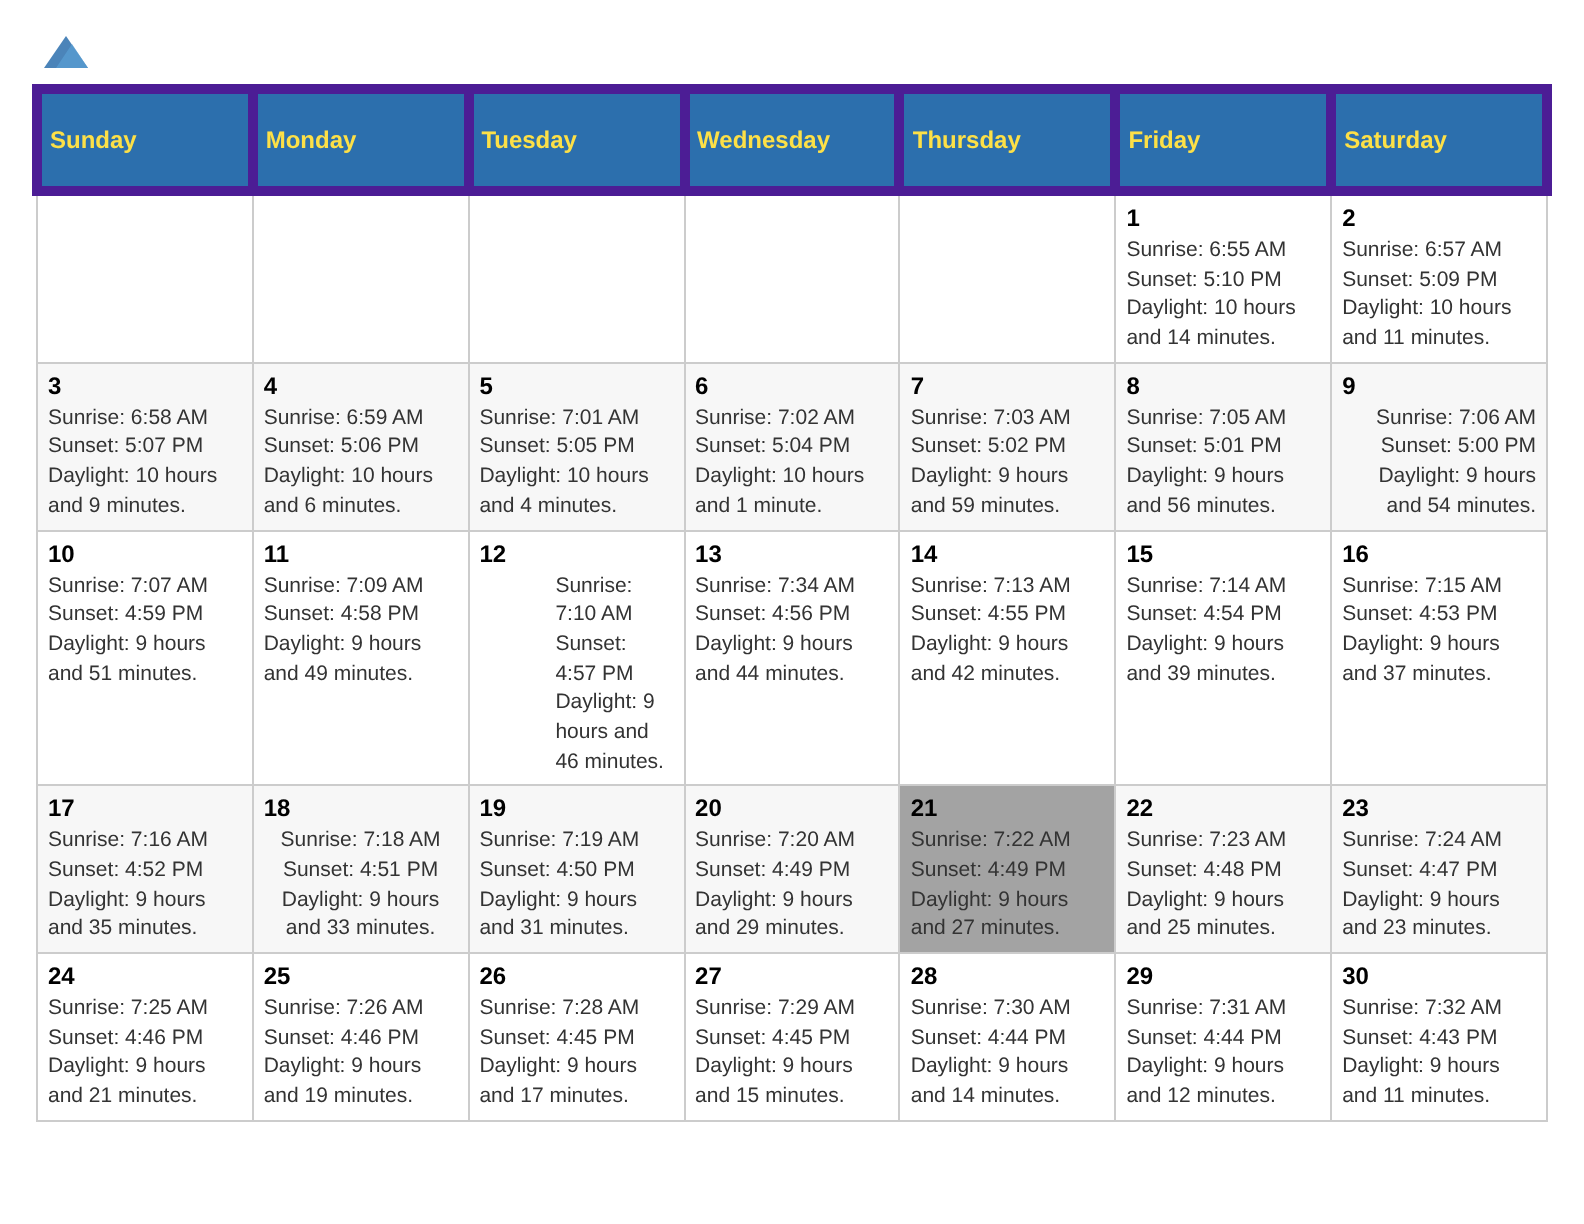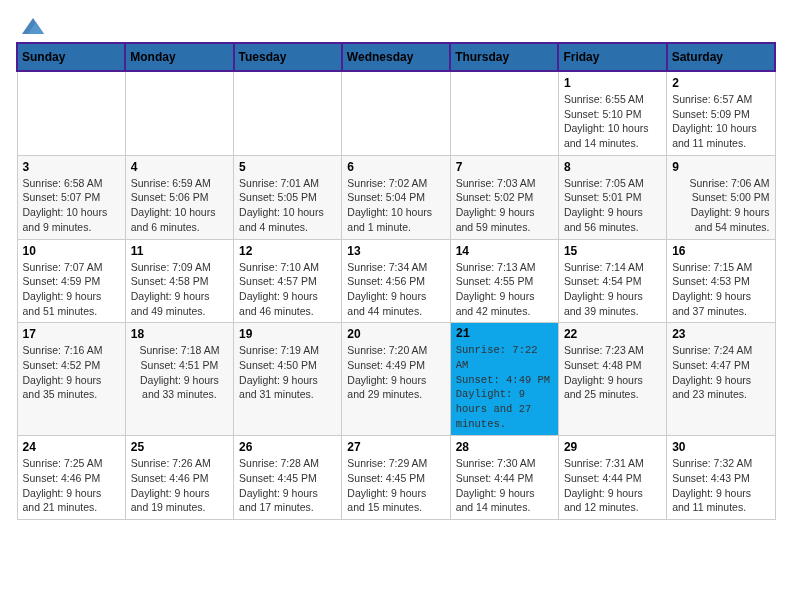--- a/index.html
+++ b/index.html
@@ -33,25 +33,25 @@
       font-size: 15px;
       color: #444;
     }
     .calendar {
       width: 100%;
       border-collapse: collapse;
       font-size: 11px;
     }
     .calendar th {
       background: #2c6fad;
-      color: #000000;
-      padding: 6px 4px;
+      color: #fde047;
+      padding: 16px 4px;
       text-align: left;
       font-size: 12px;
-      border: 2px solid #4c1d95;
+      border: 5px solid #4c1d95;
     }
     .calendar td {
       border: 1px solid #ccc;
       vertical-align: top;
       padding: 4px 5px;
       width: calc(100% / 7);
       background: #fff;
       min-height: 80px;
     }
     .calendar tr:nth-child(even) td {
@@ -190,21 +190,21 @@
 Daylight: 9 hours and 51 minutes.</div>
         </td>
         <td>
           <span class="day-number">11</span>
           <div class="day-info" style="white-space: pre-line;">Sunrise: 7:09 AM
 Sunset: 4:58 PM
 Daylight: 9 hours and 49 minutes.</div>
         </td>
         <td>
           <span class="day-number">12</span>
-          <div class="day-info" style="white-space: pre-line;">Sunrise: 7:10 AM
+          <div class="day-info" style="white-space: pre-line; margin-left: 38px;">Sunrise: 7:10 AM
 Sunset: 4:57 PM
 Daylight: 9 hours and 46 minutes.</div>
         </td>
         <td>
           <span class="day-number">13</span>
           <div class="day-info" style="white-space: pre-line;">Sunrise: 7:34 AM
 Sunset: 4:56 PM
 Daylight: 9 hours and 44 minutes.</div>
         </td>
         <td>
@@ -244,21 +244,21 @@
           <div class="day-info" style="white-space: pre-line;">Sunrise: 7:19 AM
 Sunset: 4:50 PM
 Daylight: 9 hours and 31 minutes.</div>
         </td>
         <td style="background: rgb(247, 247, 247); margin-top: 38px;">
           <span class="day-number">20</span>
           <div class="day-info" style="white-space: pre-line;">Sunrise: 7:20 AM
 Sunset: 4:49 PM
 Daylight: 9 hours and 29 minutes.</div>
         </td>
-        <td style="background: #0ea5e9; font-family: Liberation Mono, monospace;">
+        <td style="background: #a3a3a3;">
           <span class="day-number">21</span>
           <div class="day-info" style="white-space: pre-line;">Sunrise: 7:22 AM
 Sunset: 4:49 PM
 Daylight: 9 hours and 27 minutes.</div>
         </td>
         <td style="background: rgb(247, 247, 247);">
           <span class="day-number">22</span>
           <div class="day-info" style="white-space: pre-line;">Sunrise: 7:23 AM
 Sunset: 4:48 PM
 Daylight: 9 hours and 25 minutes.</div>

